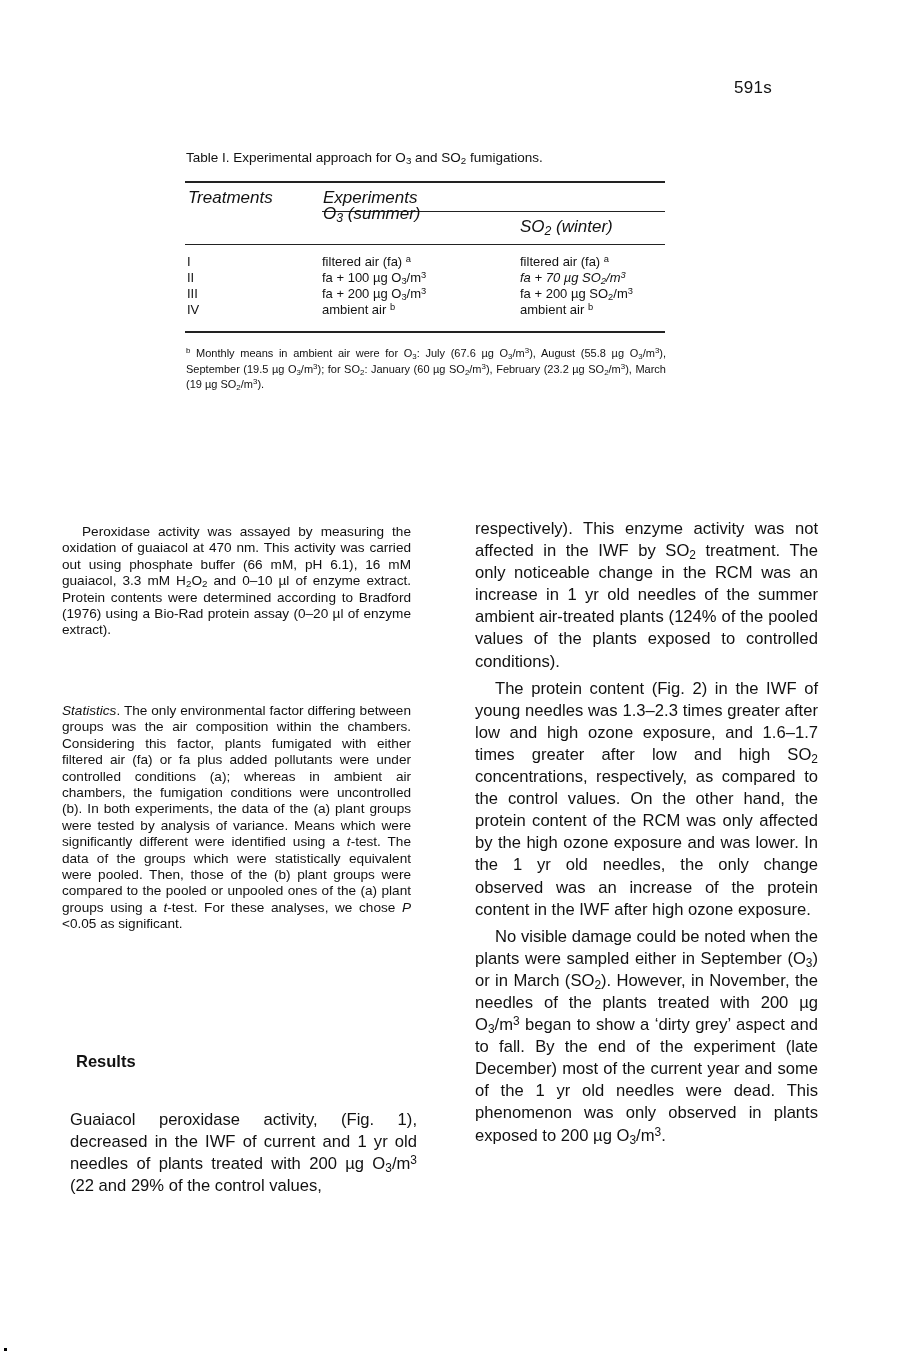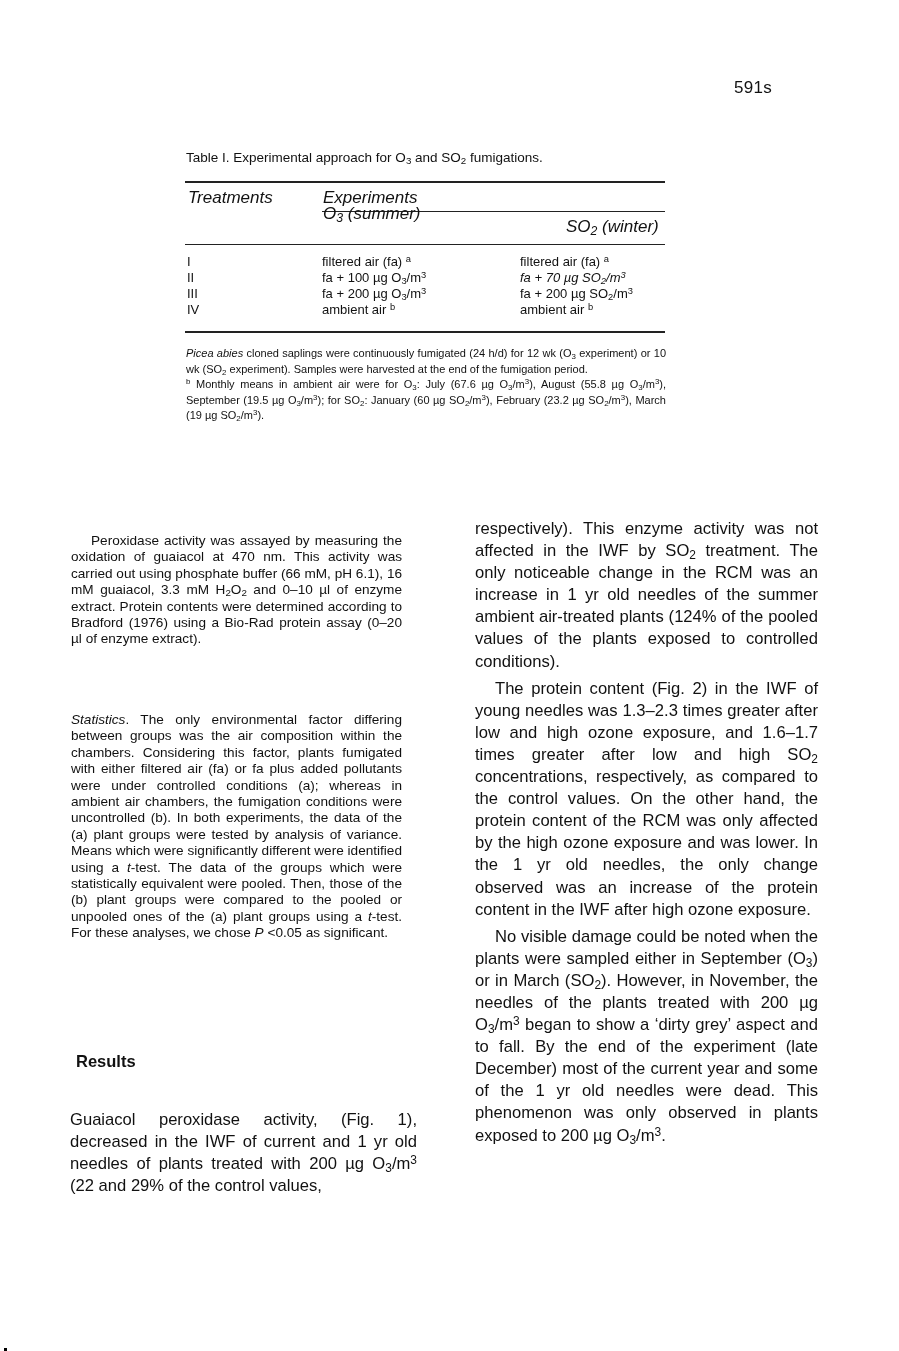--- a/index.html
+++ b/index.html
@@ -16,21 +16,21 @@
   .table-caption { left: 186px; top: 150px; font-size: 13.5px; white-space: nowrap; }
   .table-caption b { font-weight: normal; }
   .rule { position: absolute; height: 1px; background: #222; }
   .th { position: absolute; font-size: 17px; font-style: italic; white-space: nowrap; text-align: right; }
   .td { position: absolute; font-size: 13px; white-space: nowrap; line-height: 16px; }
   .fn { left: 186px; top: 346px; width: 480px; font-size: 11px; line-height: 15.5px; text-align: justify; }
   .fn p { margin: 0; }
 
   
   .col { position: absolute; font-size: 13.6px; line-height: 16.4px; text-align: justify; hyphens: manual; }
-  .col p { margin: 9px; }
+  .col p { margin: 0; }
   .indent { text-indent: 20px; }
   .col-left { left: 62px; width: 349px; }
   .col-right-text { position: absolute; left: 442px; width: 343px; font-size: 16.6px; line-height: 22.1px; text-align: justify; }
   .col-right-text p { margin: 0; }
   .heading { left: 76px; top: 1052px; font-size: 16.5px; font-weight: bold; }
   .big-left { left: 70px; top: 1109px; width: 347px; font-size: 16.6px; line-height: 22.1px; text-align: justify; }
   .big-left p { margin: 0; }
   .dot { left: 4px; top: 1348px; width: 3px; height: 3px; background: #000; }
 </style>
 </head>
@@ -41,40 +41,39 @@
 <div class="abs table-caption"><b>Table I.</b><span> Experimental approach for O</span><sub>3</sub><span> and SO</span><sub>2</sub><span> fumigations.</span></div>
 
 <div class="rule" style="left:185px;top:181px;width:480px;height:1.5px;"></div>
 <div class="rule" style="left:322px;top:211px;width:343px;"></div>
 <div class="rule" style="left:185px;top:244px;width:480px;"></div>
 <div class="rule" style="left:185px;top:331px;width:480px;height:1.5px;"></div>
 
 <div class="th" style="left:188px;top:188px;">Treatments</div>
 <div class="th" style="left:323px;top:188px;">Experiments</div>
 <div class="th" style="left:323px;top:204px;"><span>O</span><sub>3</sub><span> (summer)</span></div>
-<div class="th" style="left:520px;top:217px;margin-left:46px;"><span>SO</span><sub>2</sub><span> (winter)</span></div>
+<div class="th" style="left:520px;top:217px;"><span>SO</span><sub>2</sub><span> (winter)</span></div>
 
 <div class="td" style="left:187px;top:254px;">I</div>
 <div class="td" style="left:322px;top:254px;"><span>filtered air (fa) </span><sup>a</sup></div>
 <div class="td" style="left:520px;top:254px;"><span>filtered air (fa) </span><sup>a</sup></div>
 
 <div class="td" style="left:187px;top:270px;">II</div>
 <div class="td" style="left:322px;top:270px;"><span>fa + 100 µg O</span><sub>3</sub><span>/m</span><sup>3</sup></div>
 <div class="td" style="left:520px;top:270px;font-style:italic;"><span>fa + 70 µg SO</span><sub>2</sub><span>/m</span><sup>3</sup></div>
 
 <div class="td" style="left:187px;top:286px;">III</div>
 <div class="td" style="left:322px;top:286px;"><span>fa + 200 µg O</span><sub>3</sub><span>/m</span><sup>3</sup></div>
 <div class="td" style="left:520px;top:286px;"><span>fa + 200 µg SO</span><sub>2</sub><span>/m</span><sup>3</sup></div>
 
 <div class="td" style="left:187px;top:302px;">IV</div>
 <div class="td" style="left:322px;top:302px;"><span>ambient air </span><sup>b</sup></div>
 <div class="td" style="left:520px;top:302px;"><span>ambient air </span><sup>b</sup></div>
 
 <div class="abs fn">
-  <p><i>Picea abies</i><span> cloned saplings were continuously fumigated (24 h/d) for 12 wk (O</span><sub>3</sub><span> experiment) or 10 wk (SO</span><sub>2</sub><span> experiment). Samples were harvested at the end of the fumigation period.</span></p>
   <p><sup>b</sup><span> Monthly means in ambient air were for O</span><sub>3</sub><span>: July (67.6 µg O</span><sub>3</sub><span>/m</span><sup>3</sup><span>), August (55.8 µg O</span><sub>3</sub><span>/m</span><sup>3</sup><span>), September (19.5 µg O</span><sub>3</sub><span>/m</span><sup>3</sup><span>); for SO</span><sub>2</sub><span>: January (60 µg SO</span><sub>2</sub><span>/m</span><sup>3</sup><span>), February (23.2 µg SO</span><sub>2</sub><span>/m</span><sup>3</sup><span>), March (19 µg SO</span><sub>2</sub><span>/m</span><sup>3</sup><span>).</span></p>
 </div>
 
 <div class="col col-left" style="top:524px;">
   <p class="indent"><span>Peroxidase activity was assayed by measuring the oxidation of guaiacol at 470 nm. This activity was carried out using phosphate buffer (66 mM, pH 6.1), 16 mM guaiacol, 3.3 mM H</span><sub>2</sub><span>O</span><sub>2</sub><span> and 0–10 µl of enzyme extract. Protein contents were determined according to Bradford (1976) using a Bio-Rad protein assay (0–20 µl of enzyme extract).</span></p>
 </div>
 
 <div class="col col-left" style="top:703px;">
   <p><i>Statistics</i><span>. The only environmental factor differing between groups was the air composition within the chambers. Considering this factor, plants fumigated with either filtered air (fa) or fa plus added pollutants were under controlled conditions (a); whereas in ambient air chambers, the fumigation conditions were uncontrolled (b). In both experiments, the data of the (a) plant groups were tested by analysis of variance. Means which were significantly different were identified using a </span><i>t</i><span>-test. The data of the groups which were statistically equivalent were pooled. Then, those of the (b) plant groups were compared to the pooled or unpooled ones of the (a) plant groups using a </span><i>t</i><span>-test. For these analyses, we chose </span><i>P</i><span> &lt;0.05 as significant.</span></p>
 </div>

